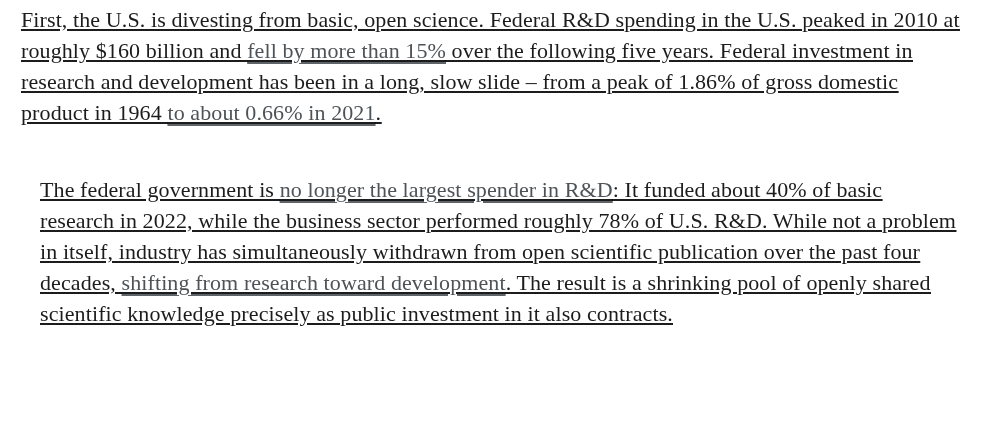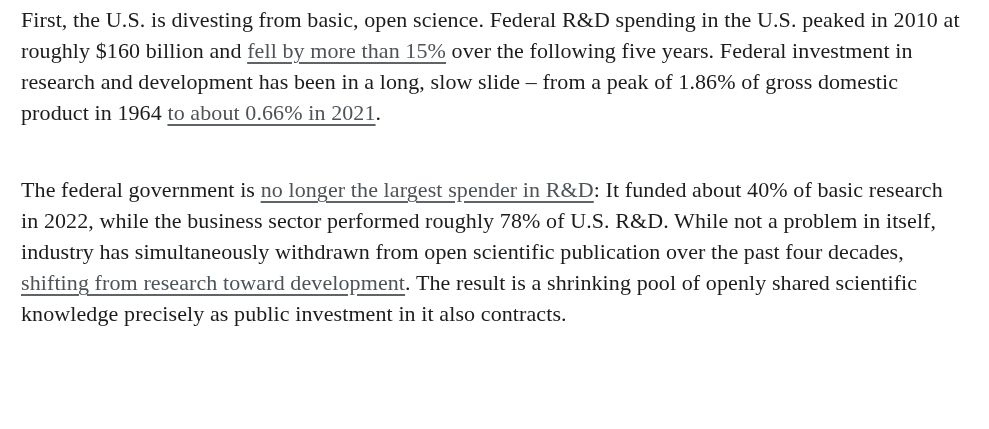--- a/index.html
+++ b/index.html
@@ -1,21 +1,21 @@
 <!DOCTYPE html>
 <html style="--bg: #ffffff; --text: #1c1c1c; --link: #4e5358; --link-underline: #5f6468;"><head>
 <meta charset="utf-8">
 <style>
   :root {
     --bg: #ffffff;
     --text: #1c1c1c;
     --link: #4e5358;
     --link-underline: #5f6468;
   }
-  * { box-sizing: border-box; }
+  * { box-sizing: border-box; text-decoration: underline; }
   html, body {
     margin: 0;
     padding: 0;
   }
   body {
     width: 989px;
     height: 429px;
     background: var(--bg);
     font-family: "Liberation Serif", "DejaVu Serif", serif;
     overflow: hidden;
@@ -30,20 +30,21 @@
     color: var(--text);
     font-size: 22px;
     line-height: 31px;
     letter-spacing: 0.1px;
   }
   .article-body p {
     margin: 0 0 46px 0;
   }
   .article-body p:last-child {
     margin-bottom: 0;
+    margin-left: 19px;
   }
   .article-body a {
     color: var(--link);
     text-decoration: underline;
     text-decoration-color: var(--link-underline);
     text-decoration-thickness: 1.5px;
     text-underline-offset: 4px;
     cursor: pointer;
   }
 </style>

